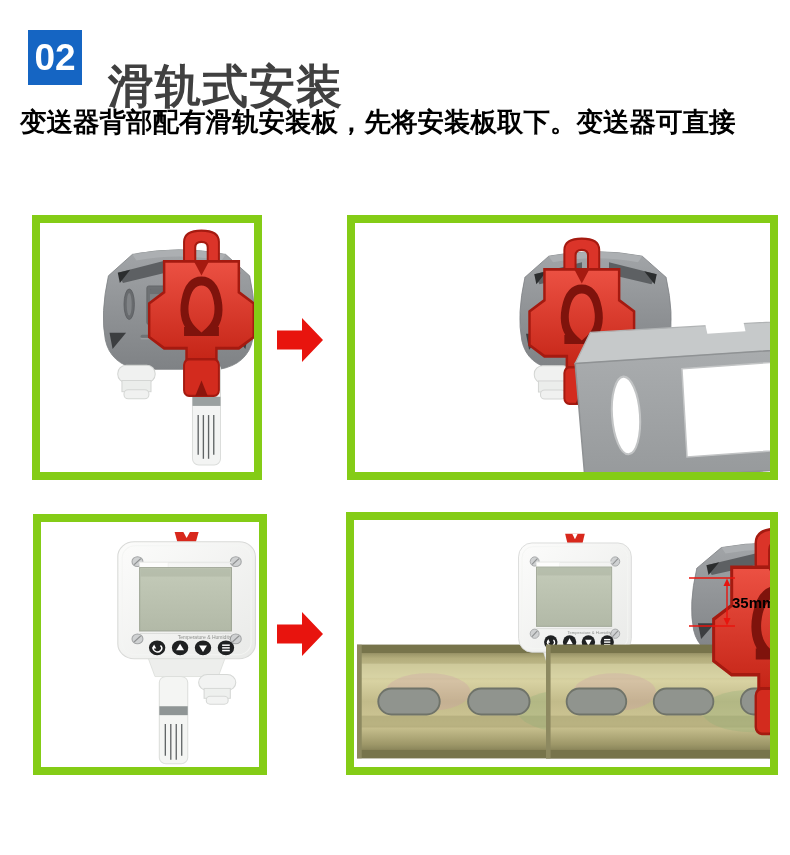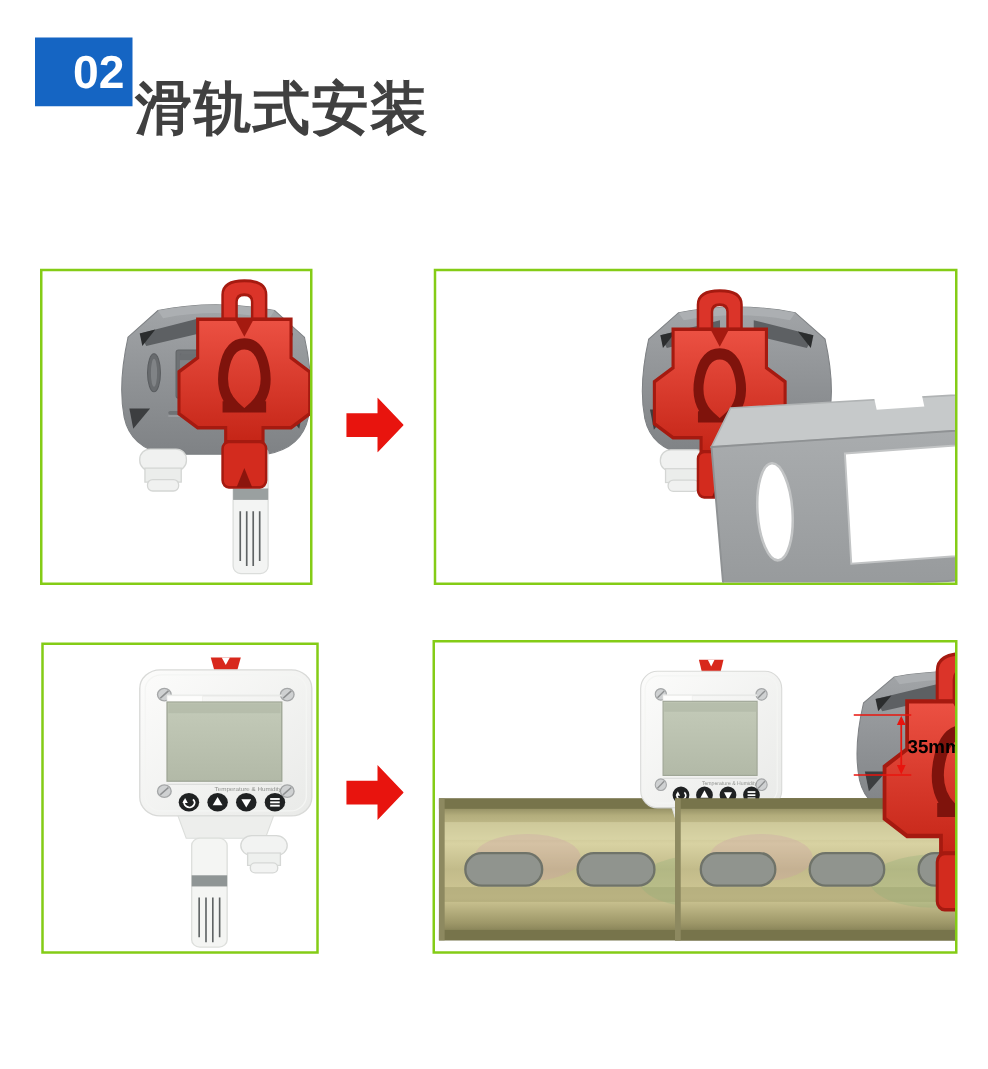--- a/index.html
+++ b/index.html
@@ -3,32 +3,32 @@
 <meta charset="utf-8">
 <style>
   html,body { margin:0; padding:0; background:#fff; }
   .page {
     position:relative; width:790px; height:855px; background:#ffffff;
     font-family:"Liberation Sans","DejaVu Sans",sans-serif; overflow:hidden;
   }
   .num-badge {
     position:absolute; left:28px; top:30px; width:54px; height:55px;
     background:#1565c3; color:#ffffff; display:flex; align-items:center; justify-content:center;
-    font-size:37px; font-weight:700;padding-left:24px;
+    font-size:37px; font-weight:700;
   }
   .page-title {
     position:absolute; left:108px; top:26px; height:58px; line-height:58px;
     font-size:46px; font-weight:800; color:#404040; letter-spacing:1px;text-align:center;
   }
   .description {
     position:absolute; left:20px; top:99px; width:755px;
     font-size:26.5px; line-height:47px; font-weight:600; color:#000000;
   }
   .fig-box {
-    position:absolute; border:2px solid #84cc16; background:#ffffff;
+    position:absolute; border:8px solid #84cc16; background:#ffffff;
   }
   .fig-box svg { display:block; }
   .box1 { left:32px;  top:215px; width:214px; height:249px; }
   .box2 { left:347px; top:215px; width:415px; height:249px; }
   .box3 { left:33px;  top:514px; width:218px; height:245px; }
   .box4 { left:346px; top:512px; width:416px; height:247px; }
   .arrow { position:absolute; width:46px; height:44px; }
   .arrow1 { left:277px; top:318px; }
   .arrow2 { left:277px; top:612px; }
   .defs-holder { position:absolute; width:0; height:0; overflow:hidden; }
@@ -214,20 +214,21 @@
 
       <symbol id="sym-arrow" viewBox="0 0 46 44">
         <polygon points="0,12.5 25,12.5 25,0 46,22 25,44 25,31.5 0,31.5" fill="#e8140e"></polygon>
       </symbol>
     </defs>
   </svg>
 
   <div class="num-badge">02</div>
   <h1 class="page-title">滑轨式安装</h1>
   <div class="description">
+    <div>变送器背部配有滑轨安装板，先将安装板取下。变送器可直接</div>
   </div>
 
   <div class="fig-box box1">
     <svg width="214" height="249" viewBox="0 0 214 249">
       <g transform="translate(32,6) scale(1,0.98)">
           <use href="#sym-back-plate"></use>
         </g>
       <g transform="translate(93,2) scale(0.64,0.72)">
           <use href="#sym-clip"></use>
         </g>

